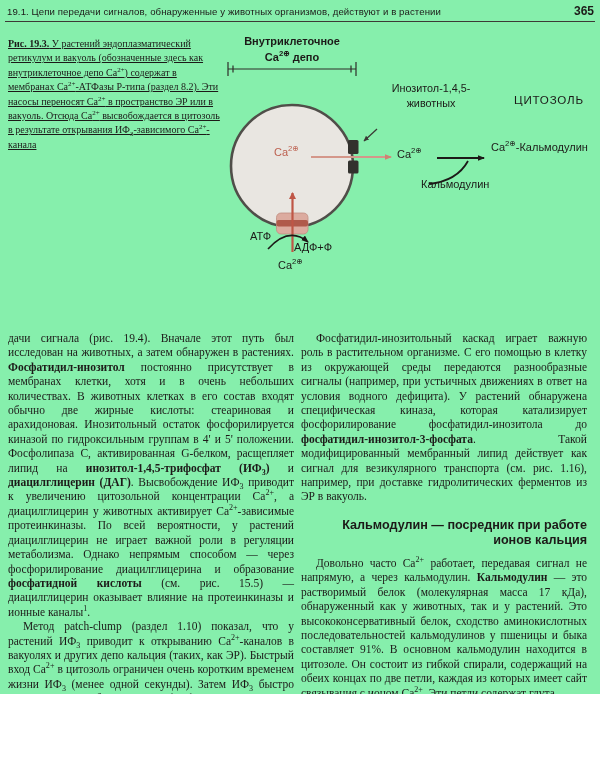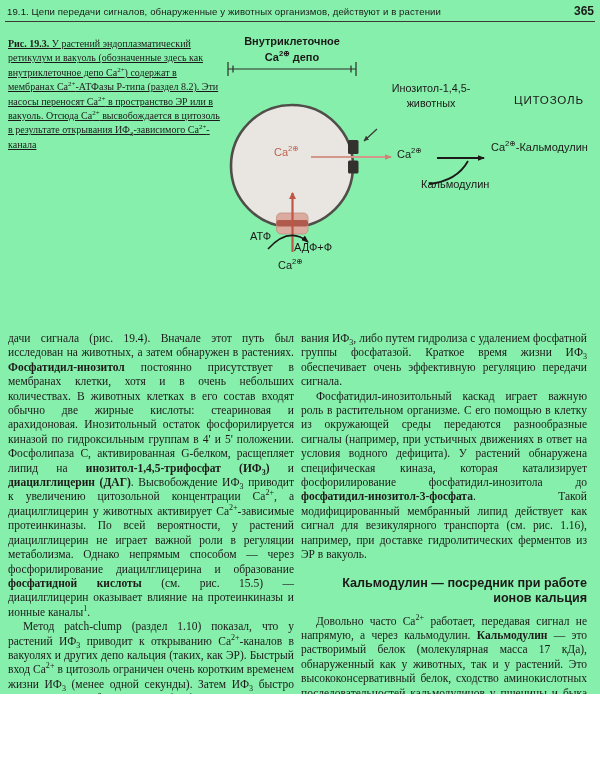--- a/index.html
+++ b/index.html
@@ -123,20 +123,19 @@
   </div>
 
   <div class="cols">
     <div class="col">
       <p>дачи сигнала (рис. 19.4). Вначале этот путь был исследован на животных, а затем обнаружен в растениях. <b>Фосфатидил-инозитол</b> постоянно присутствует в мембранах клетки, хотя и в очень небольших количествах. В животных клетках в его состав входят обычно две жирные кислоты: стеариновая и арахидоновая. Инозитольный остаток фосфорилируется киназой по гидроксильным группам в 4' и 5' положении. Фосфолипаза C, активированная G-белком, расщепляет липид на <b>инозитол-1,4,5-трифосфат (ИФ<sub>3</sub>)</b> и <b>диацилглицерин (ДАГ)</b>. Высвобождение ИФ<sub>3</sub> приводит к увеличению цитозольной концентрации Ca<sup>2+</sup>, а диацилглицерин у животных активирует Ca<sup>2+</sup>-зависимые протеинкиназы. По всей вероятности, у растений диацилглицерин не играет важной роли в регуляции метаболизма. Однако непрямым способом — через фосфорилирование диацилглицерина и образование <b>фосфатидной кислоты</b> (см. рис. 15.5) — диацилглицерин оказывает влияние на протеинкиназы и ионные каналы<sup>1</sup>.</p>
       <p class="ind">Метод patch-clump (раздел 1.10) показал, что у растений ИФ<sub>3</sub> приводит к открыванию Ca<sup>2+</sup>-каналов в вакуолях и других депо кальция (таких, как ЭР). Быстрый вход Ca<sup>2+</sup> в цитозоль ограничен очень коротким временем жизни ИФ<sub>3</sub> (менее одной секунды). Затем ИФ<sub>3</sub> быстро ликвидируется либо с помощью фосфорилиро-</p>
       <div class="fn-sep"></div>
       <p class="footnote"><sup>1</sup><span class="fn-gap"></span><span>Фосфатидная кислота обычно образуется при расщеплении липидов фосфолипазой D. — <i>Прим. ред.</i></span></p>
     </div>
     <div class="col">
-      <p>вания ИФ<sub>3</sub>, либо путем гидролиза с удалением фосфатной группы фосфатазой. Краткое время жизни ИФ<sub>3</sub> обеспечивает очень эффективную регуляцию передачи сигнала.</p>
       <p class="ind">Фосфатидил-инозитольный каскад играет важную роль в растительном организме. С его помощью в клетку из окружающей среды передаются разнообразные сигналы (например, при устьичных движениях в ответ на условия водного дефицита). У растений обнаружена специфическая киназа, которая катализирует фосфорилирование фосфатидил-инозитола до <b>фосфатидил-инозитол-3-фосфата</b>. Такой модифицированный мембранный липид действует как сигнал для везикулярного транспорта (см. рис. 1.16), например, при доставке гидролитических ферментов из ЭР в вакуоль.</p>
       <h3 class="sect-head">Кальмодулин — посредник при работе ионов кальция</h3>
       <p class="ind">Довольно часто Ca<sup>2+</sup> работает, передавая сигнал не напрямую, а через кальмодулин. <b>Кальмодулин</b> — это растворимый белок (молекулярная масса 17 кДа), обнаруженный как у животных, так и у растений. Это высококонсервативный белок, сходство аминокислотных последовательностей кальмодулинов у пшеницы и быка составляет 91%. В основном кальмодулин находится в цитозоле. Он состоит из гибкой спирали, содержащий на обеих концах по две петли, каждая из которых имеет сайт связывания с ионом Ca<sup>2+</sup>. Эти петли содержат глута-</p>
     </div>
   </div>
 
 </div>
 
 </body></html>

